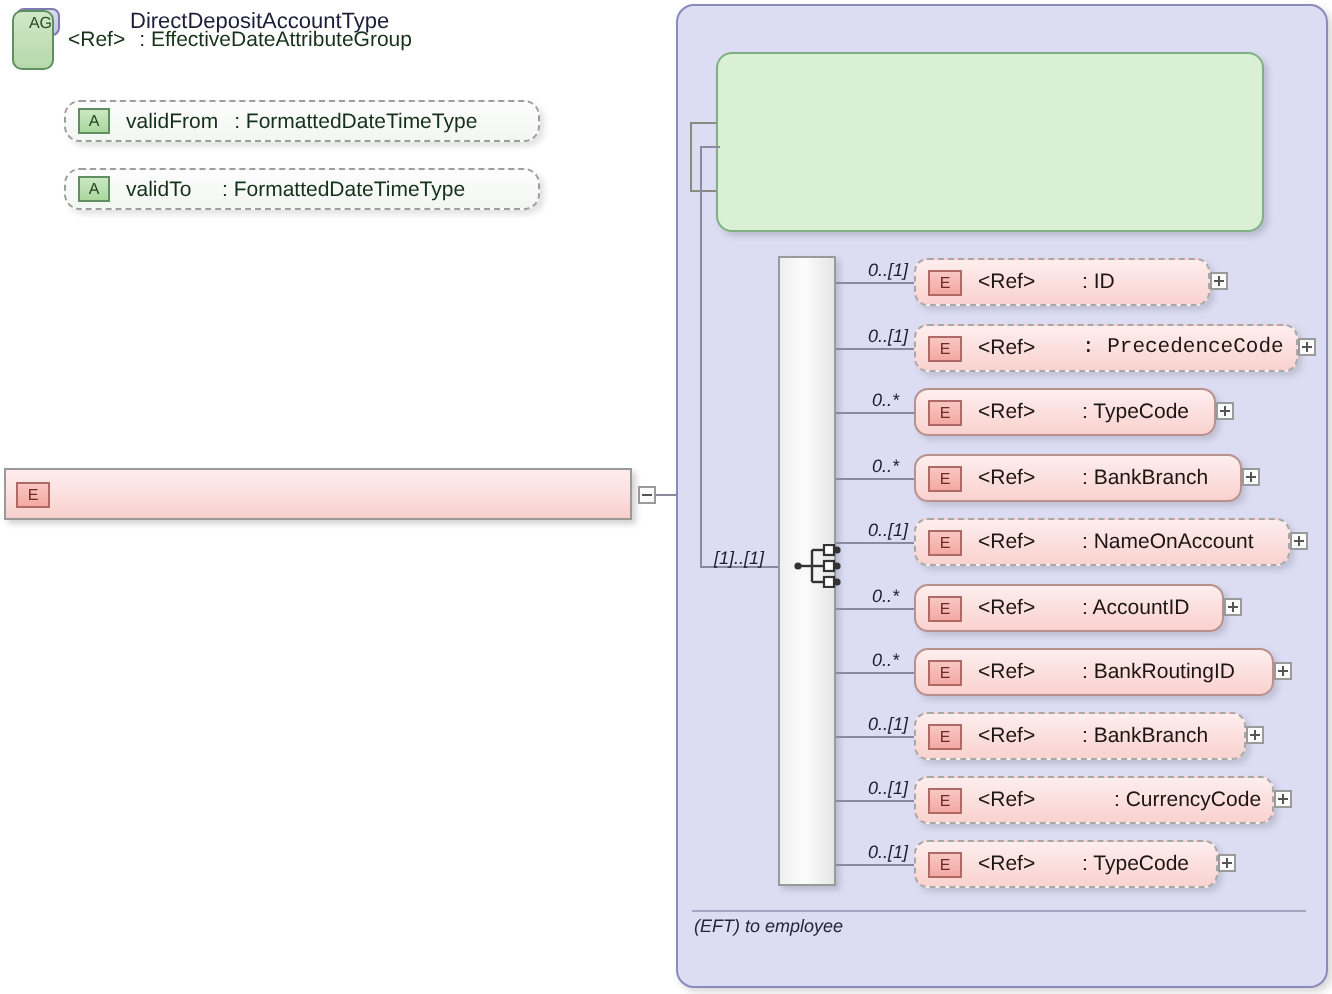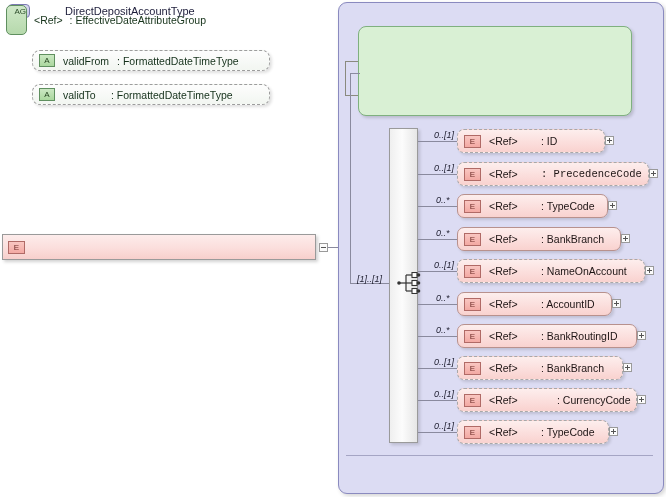--- a/index.html
+++ b/index.html
@@ -427,15 +427,16 @@
   <div class="card" style="left:434px; top:421px;">0..[1]</div>
   <div class="el-row" style="left:457px; top:420px; width:152px;">
     <span class="e-badge">E</span>
     <span class="e-text" style="min-width:52px;">&lt;Ref&gt;</span>
     <span class="e-text" style="margin-left:0;">: TypeCode</span>
   </div>
   <div class="expander plus" style="left:609px; top:427px;"></div>
 
   <div id="annotation-sep"></div>
   <div id="annotation">
+    <div>(EFT) to employee</div>
   </div>
 
 </div>
 
 </body></html>

